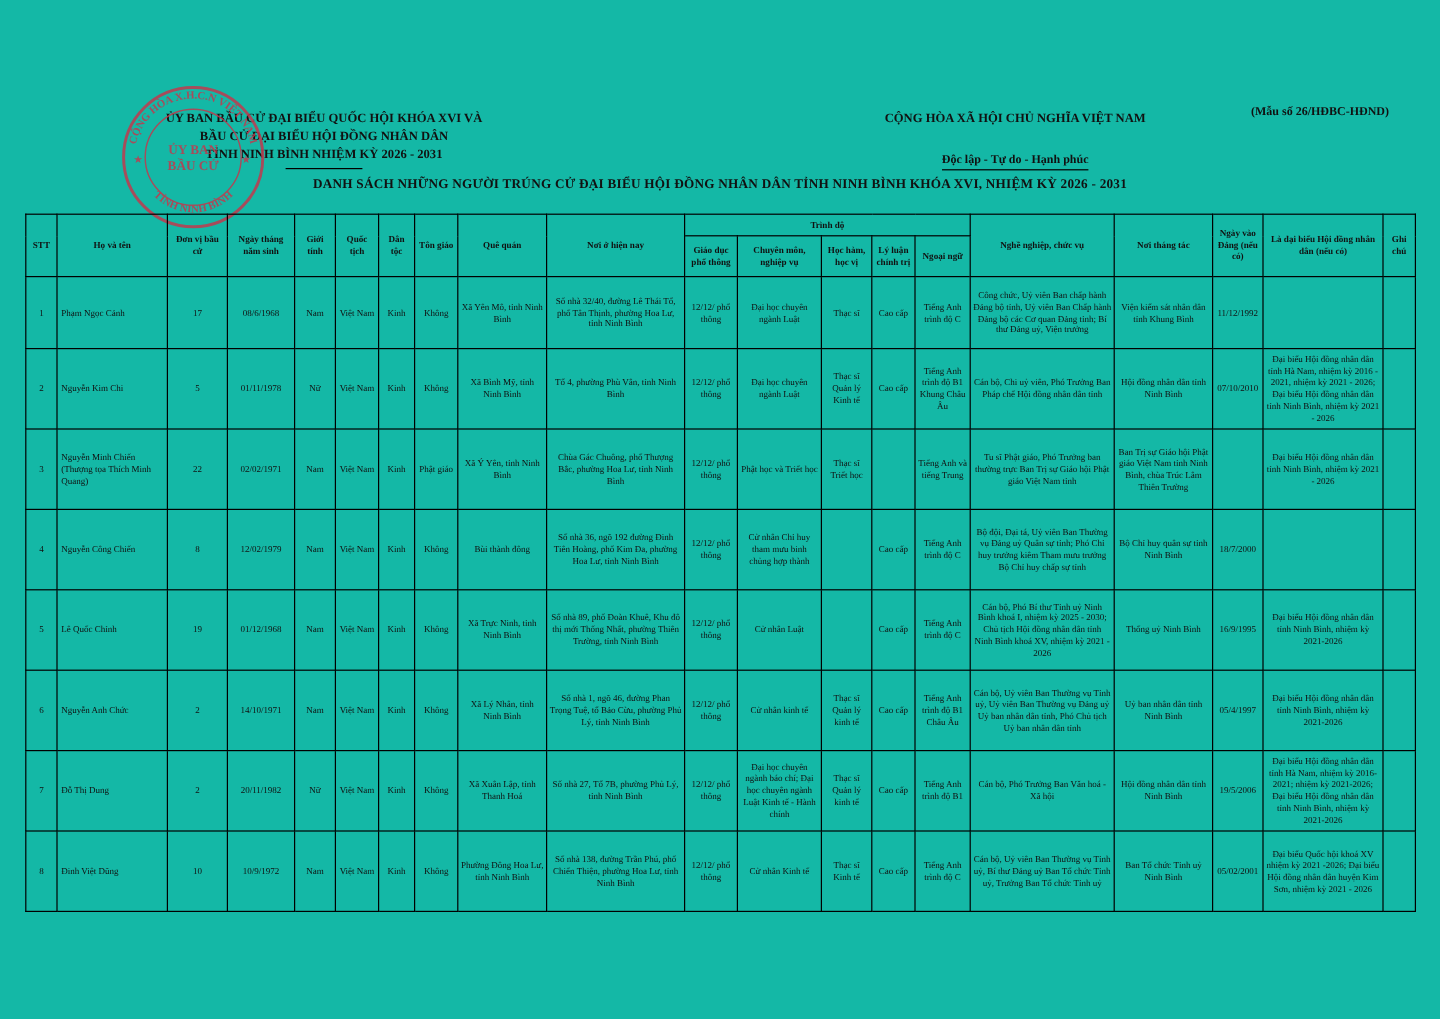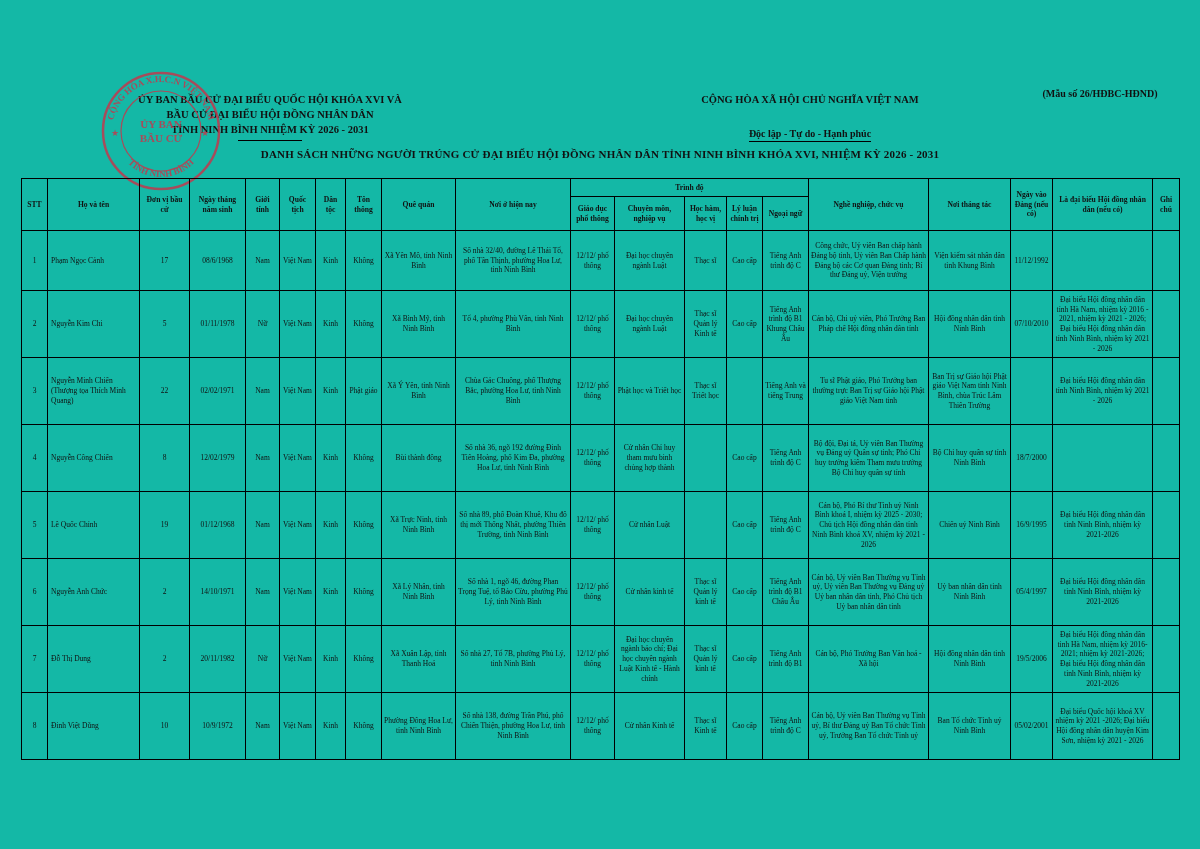--- a/index.html
+++ b/index.html
@@ -3,21 +3,21 @@
 <meta charset="utf-8">
 <style>
   html,body{margin:0;padding:0;background:#ffffff;}
   .page{
     position:relative;width:1200px;height:849px;background:#14b8a6;overflow:hidden;
     font-family:"Liberation Serif","DejaVu Serif",serif;color:#111;
   }
   .org-block{position:absolute;left:70px;top:92px;width:400px;text-align:center;
     font-weight:bold;font-size:10.5px;line-height:1.45;}
   .org-underline{width:64px;height:1px;background:#000;margin:2px auto 0 auto;}
-  .national-block{position:absolute;left:660px;top:94px;width:300px;text-align:center;}
+  .national-block{position:absolute;left:696px;top:94px;width:300px;text-align:center;}
   .nat1{font-weight:bold;font-size:10.5px;}
   .nat2{font-weight:bold;font-size:10px;display:inline-block;padding-bottom:2px;border-bottom:1px solid #000;margin-top:2px;}
   .form-no{position:absolute;left:1015px;top:88px;width:170px;text-align:center;font-weight:bold;font-size:10px;}
   .doc-title{position:absolute;left:0;top:148px;width:1200px;text-align:center;font-weight:bold;font-size:11px;letter-spacing:.2px;}
   .stamp{position:absolute;left:98px;top:68px;opacity:.85;}
   table.roster{
     position:absolute;left:21px;top:178px;width:1158px;border-collapse:collapse;table-layout:fixed;
     font-size:7.5px;line-height:1.3;
   }
   table.roster th,table.roster td{
@@ -97,21 +97,21 @@
     </colgroup>
     <thead>
       <tr class="group-row">
         <th rowspan="2">STT</th>
         <th rowspan="2">Họ và tên</th>
         <th rowspan="2">Đơn vị bầu cử</th>
         <th rowspan="2">Ngày tháng năm sinh</th>
         <th rowspan="2">Giới tính</th>
         <th rowspan="2">Quốc tịch</th>
         <th rowspan="2">Dân tộc</th>
-        <th rowspan="2">Tôn thông</th>
+        <th rowspan="2">Tôn giáo</th>
         <th rowspan="2">Quê quán</th>
         <th rowspan="2">Nơi ở hiện nay</th>
         <th colspan="5">Trình độ</th>
         <th rowspan="2">Nghề nghiệp, chức vụ</th>
         <th rowspan="2">Nơi tháng tác</th>
         <th rowspan="2">Ngày vào Đảng (nếu có)</th>
         <th rowspan="2">Là đại biểu Hội đồng nhân dân (nếu có)</th>
         <th rowspan="2">Ghi chú</th>
       </tr>
       <tr class="sub-row">
@@ -198,21 +198,21 @@
           <td>Việt Nam</td>
           <td>Kinh</td>
           <td>Không</td>
           <td>Bùi thành đông</td>
           <td>Số nhà 36, ngõ 192 đường Đinh Tiên Hoàng, phố Kim Đa, phường Hoa Lư, tỉnh Ninh Bình</td>
           <td>12/12/ phổ thông</td>
           <td>Cử nhân Chỉ huy tham mưu binh chủng hợp thành</td>
           <td></td>
           <td>Cao cấp</td>
           <td>Tiếng Anh trình độ C</td>
-          <td>Bộ đội, Đại tá, Uỷ viên Ban Thường vụ Đảng uỷ Quân sự tỉnh; Phó Chỉ huy trưởng kiêm Tham mưu trưởng Bộ Chỉ huy quân sự tỉnh</td>
+          <td>Bộ đội, Đại tá, Uỷ viên Ban Thường vụ Đảng uỷ Quân sự tỉnh; Phó Chỉ huy trưởng kiêm Tham mưu trưởng Bộ Chỉ huy chấp sự tỉnh</td>
           <td>Bộ Chỉ huy quân sự tỉnh Ninh Bình</td>
           <td>18/7/2000</td>
           <td></td>
           <td></td>
         </tr>
         <tr>
           <td>5</td>
           <td class="left">Lê Quốc Chỉnh</td>
           <td>19</td>
           <td>01/12/1968</td>
@@ -221,21 +221,21 @@
           <td>Kinh</td>
           <td>Không</td>
           <td>Xã Trực Ninh, tỉnh Ninh Bình</td>
           <td>Số nhà 89, phố Đoàn Khuê, Khu đô thị mới Thống Nhất, phường Thiên Trường, tỉnh Ninh Bình</td>
           <td>12/12/ phổ thông</td>
           <td>Cử nhân Luật</td>
           <td></td>
           <td>Cao cấp</td>
           <td>Tiếng Anh trình độ C</td>
           <td>Cán bộ, Phó Bí thư Tỉnh uỷ Ninh Bình khoá I, nhiệm kỳ 2025 - 2030; Chủ tịch Hội đồng nhân dân tỉnh Ninh Bình khoá XV, nhiệm kỳ 2021 - 2026</td>
-          <td>Chiến uỷ Ninh Bình</td>
+          <td>Thống uỷ Ninh Bình</td>
           <td>16/9/1995</td>
           <td>Đại biểu Hội đồng nhân dân tỉnh Ninh Bình, nhiệm kỳ 2021-2026</td>
           <td></td>
         </tr>
         <tr>
           <td>6</td>
           <td class="left">Nguyễn Anh Chức</td>
           <td>2</td>
           <td>14/10/1971</td>
           <td>Nam</td>

